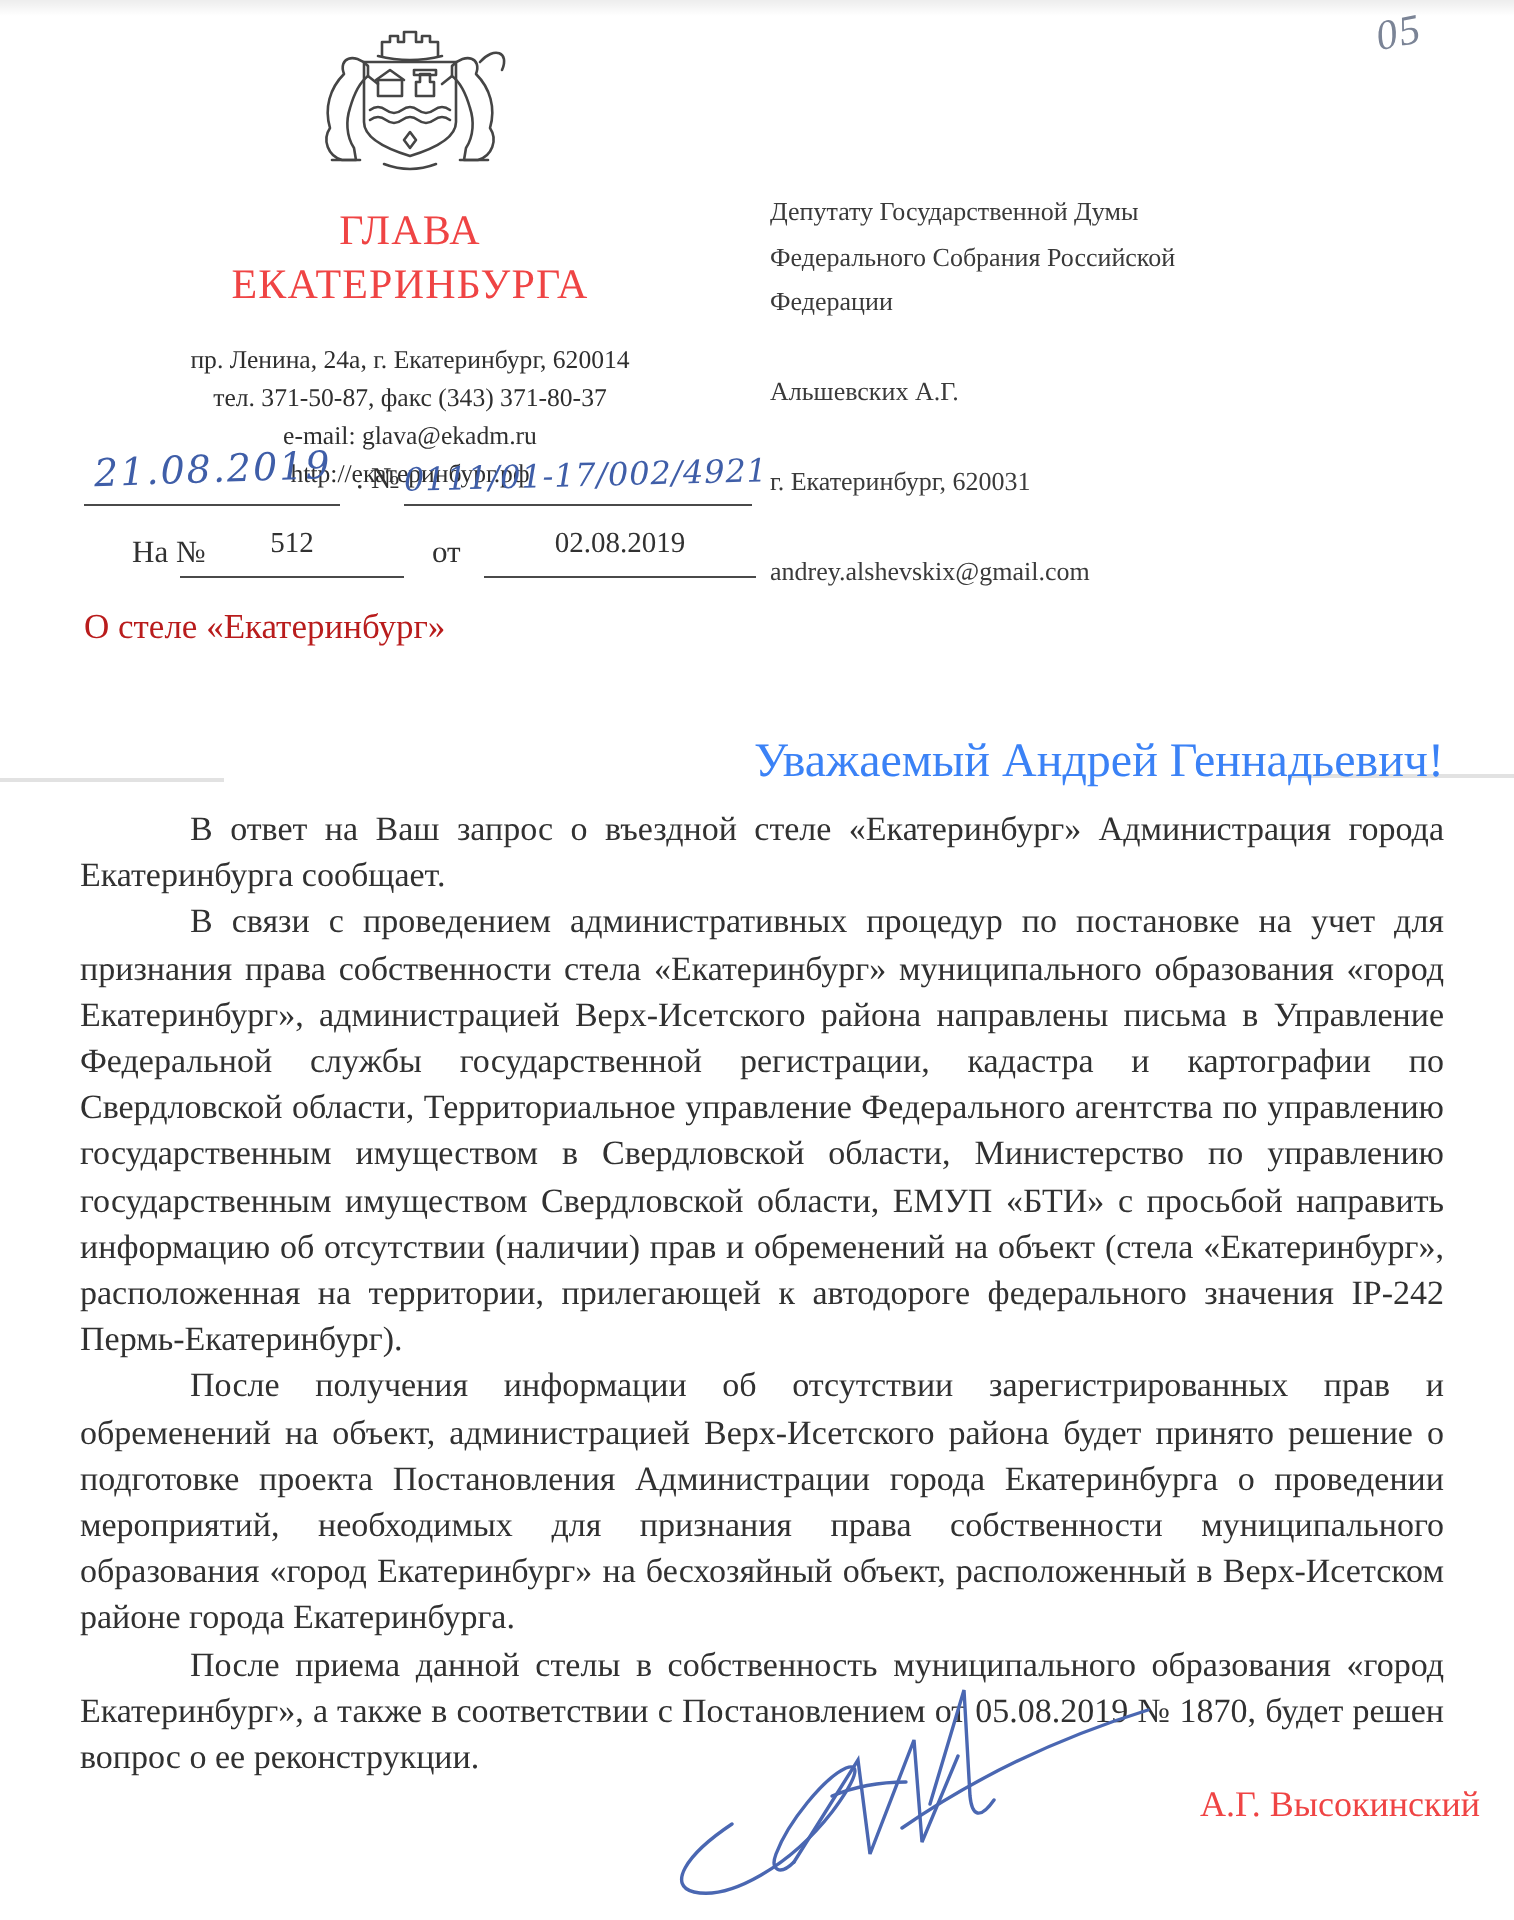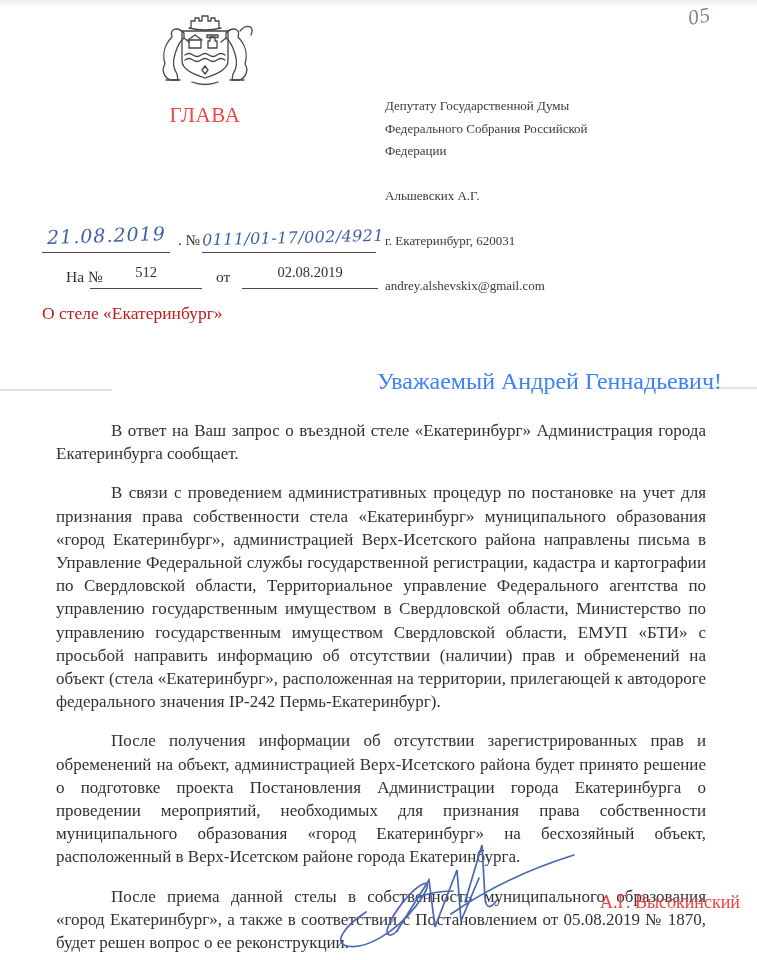--- a/index.html
+++ b/index.html
@@ -50,21 +50,21 @@
   .recipient .gap{height:22.5px;}
   
   .streak{position:absolute;height:2px;background:#e2e2e2;}
   .streak.l{left:0;top:389px;width:112px;}
   .streak.r{left:646px;top:387px;width:111px;}
   
   .salutation{position:absolute;left:40px;top:368px;width:682px;
     text-align:right;font-size:24px;color:#3b82f6;}
   .body-text{position:absolute;left:40px;top:403px;width:682px;
     font-size:17px;line-height:23.2px;text-align:justify;color:#313131;}
-  .body-text p{margin:16px;text-indent:55px;}
+  .body-text p{margin:0;text-indent:55px;}
   
   .sig-svg{position:absolute;left:332px;top:840px;width:250px;height:118px;}
   .sig-name{position:absolute;left:498px;top:892px;width:242px;
     text-align:right;font-size:18px;color:#ef4444;}
 </style>
 </head>
 <body>
 
 <div class="page">
   <div class="edge-shade"></div>
@@ -98,20 +98,27 @@
         <path d="M82,20 C89,13 97,16 94,24 C101,31 104,41 101,51 C105,57 102,65 95,67 L88,67 L89,61 C93,55 93,47 91,41 C89,34 86,28 82,25 Z"></path>
         <path d="M82,25 L77,29"></path>
         <path d="M86,67 L100,67"></path>
         <path d="M96,18 C103,10 111,13 107,22"></path>
 
         <path d="M48,69 Q61,74 74,69"></path>
       </g>
     </svg>
     <div class="org-title">
       <div>ГЛАВА</div>
+      <div>ЕКАТЕРИНБУРГА</div>
+    </div>
+    <div class="org-address">
+      <div>пр. Ленина, 24а, г. Екатеринбург, 620014</div>
+      <div>тел. 371-50-87, факс (343) 371-80-37</div>
+      <div>e-mail: glava@ekadm.ru</div>
+      <div>http://екатеринбург.рф</div>
     </div>
   </div>
 
   <div class="req">
     <div class="req-row1">
       <span class="date-line"><span class="hand">21.08.2019</span></span>
       <span class="num-label">. №</span>
       <span class="num-line"><span class="hand">0111/01-17/002/4921</span></span>
     </div>
     <div class="req-row2">

